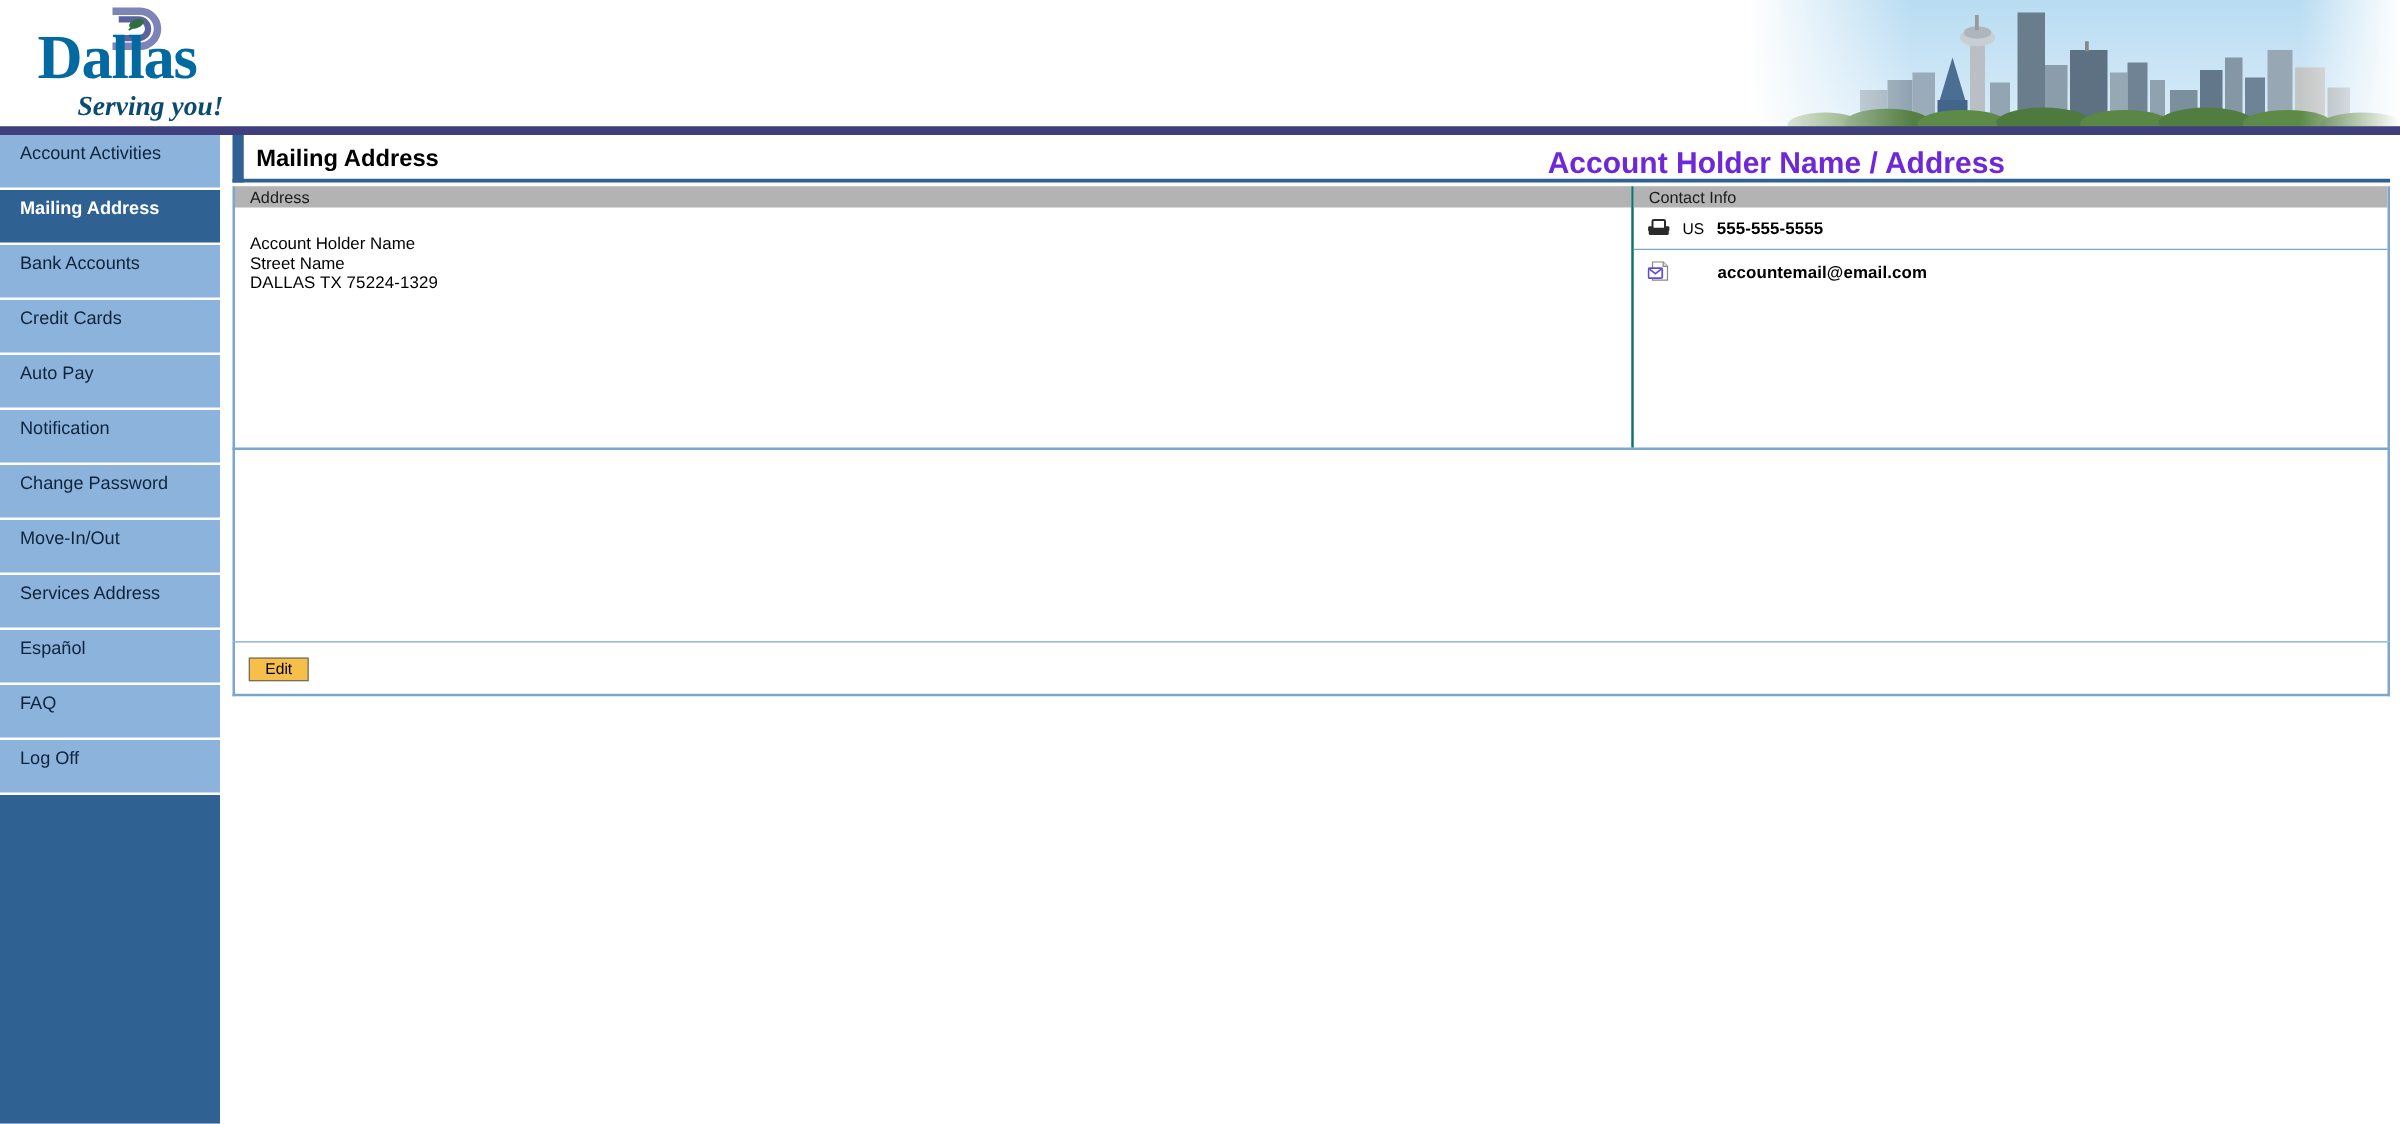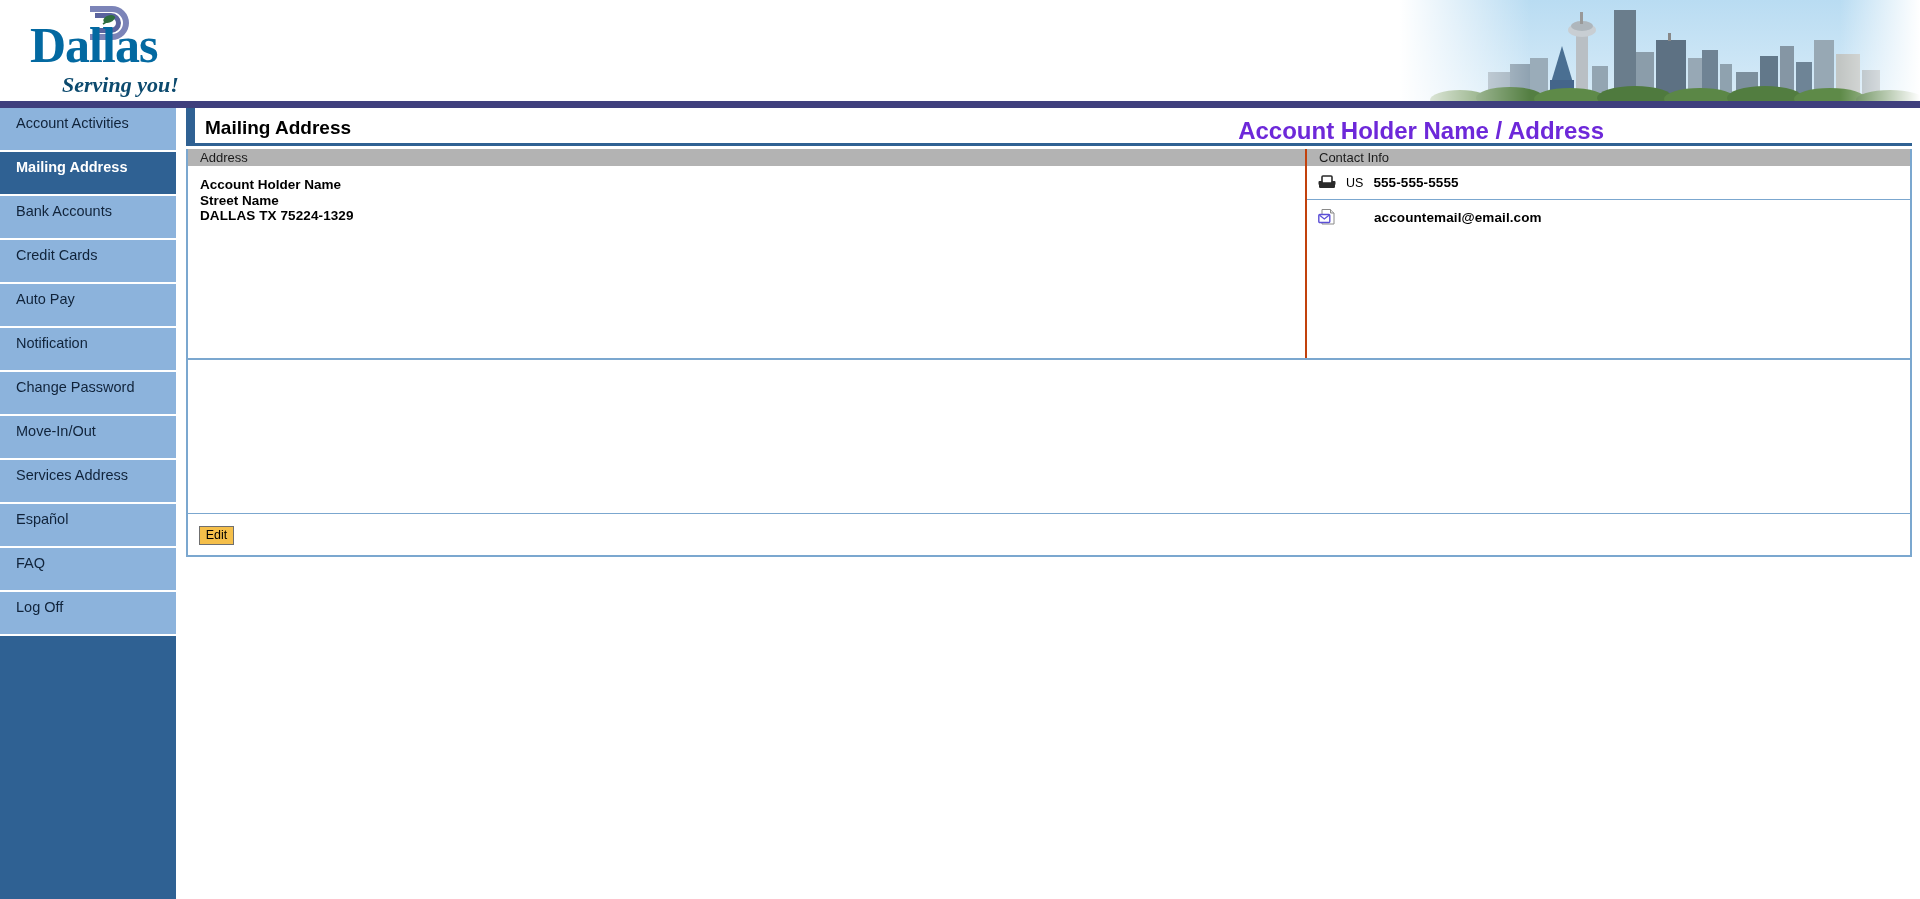--- a/index.html
+++ b/index.html
@@ -167,38 +167,38 @@
     width: 100%;
     height: 100%;
   }
   .col {
     position: relative;
     height: 100%;
   }
   .col-address { width: 1117px; }
   .col-contact {
     flex: 1;
-    border-left: 2px solid #c2410c;
+    border-left: 2px solid #0f766e;
   }
   .col-header {
     height: 17px;
     background: #b3b3b3;
     color: #1b1b1b;
     font-size: 13px;
     line-height: 17px;
     padding-left: 12px;
     font-family: "Liberation Sans", sans-serif;
   }
   .col-body { padding: 0; }
 
   .address-block {
     padding-left: 12px;
-    padding-top: 11px;
+    padding-top: 21px;
     font-size: 13.5px;
-    font-weight: bold;
+    font-weight: normal;
     color: #000000;
     line-height: 15.5px;
   }
   .addr-line3 { letter-spacing: 0.1px; }
 
   .contact-row {
     display: flex;
     align-items: center;
     height: 34px;
     padding-left: 10px;
@@ -244,21 +244,21 @@
     left: 0;
     top: 0;
     width: 100%;
     height: 1px;
     background: #7ba7cf;
   }
   .btn-edit {
     position: absolute;
     left: 11px;
     top: 13px;
-    width: 35px;
+    width: 48px;
     height: 19px;
     background: #f5bf4a;
     border: 1px solid #6f6f6f;
     font-family: "Liberation Sans", sans-serif;
     font-size: 12.5px;
     color: #000000;
     line-height: 17px;
     text-align: center;
     cursor: pointer;
     padding: 0;

